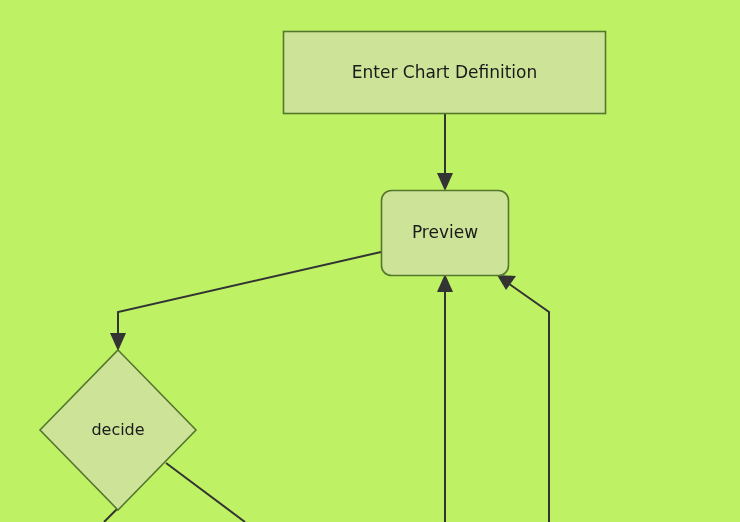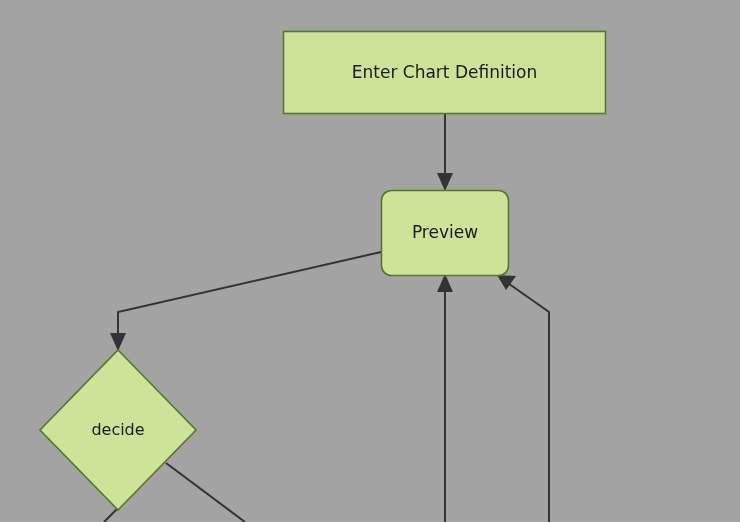--- a/index.html
+++ b/index.html
@@ -10,21 +10,21 @@
   body {
     width: 740px;
     height: 522px;
     overflow: hidden;
     font-family: "DejaVu Sans", "Liberation Sans", sans-serif;
   }
   #flowchart-canvas {
     position: relative;
     width: 740px;
     height: 522px;
-    background: #a3a3a3;
+    background: #bef264;
   }
   #flow-svg {
     position: absolute;
     top: 0;
     left: 0;
     width: 740px;
     height: 522px;
   }
   .node-label {
     font-family: "DejaVu Sans", "Liberation Sans", sans-serif;

